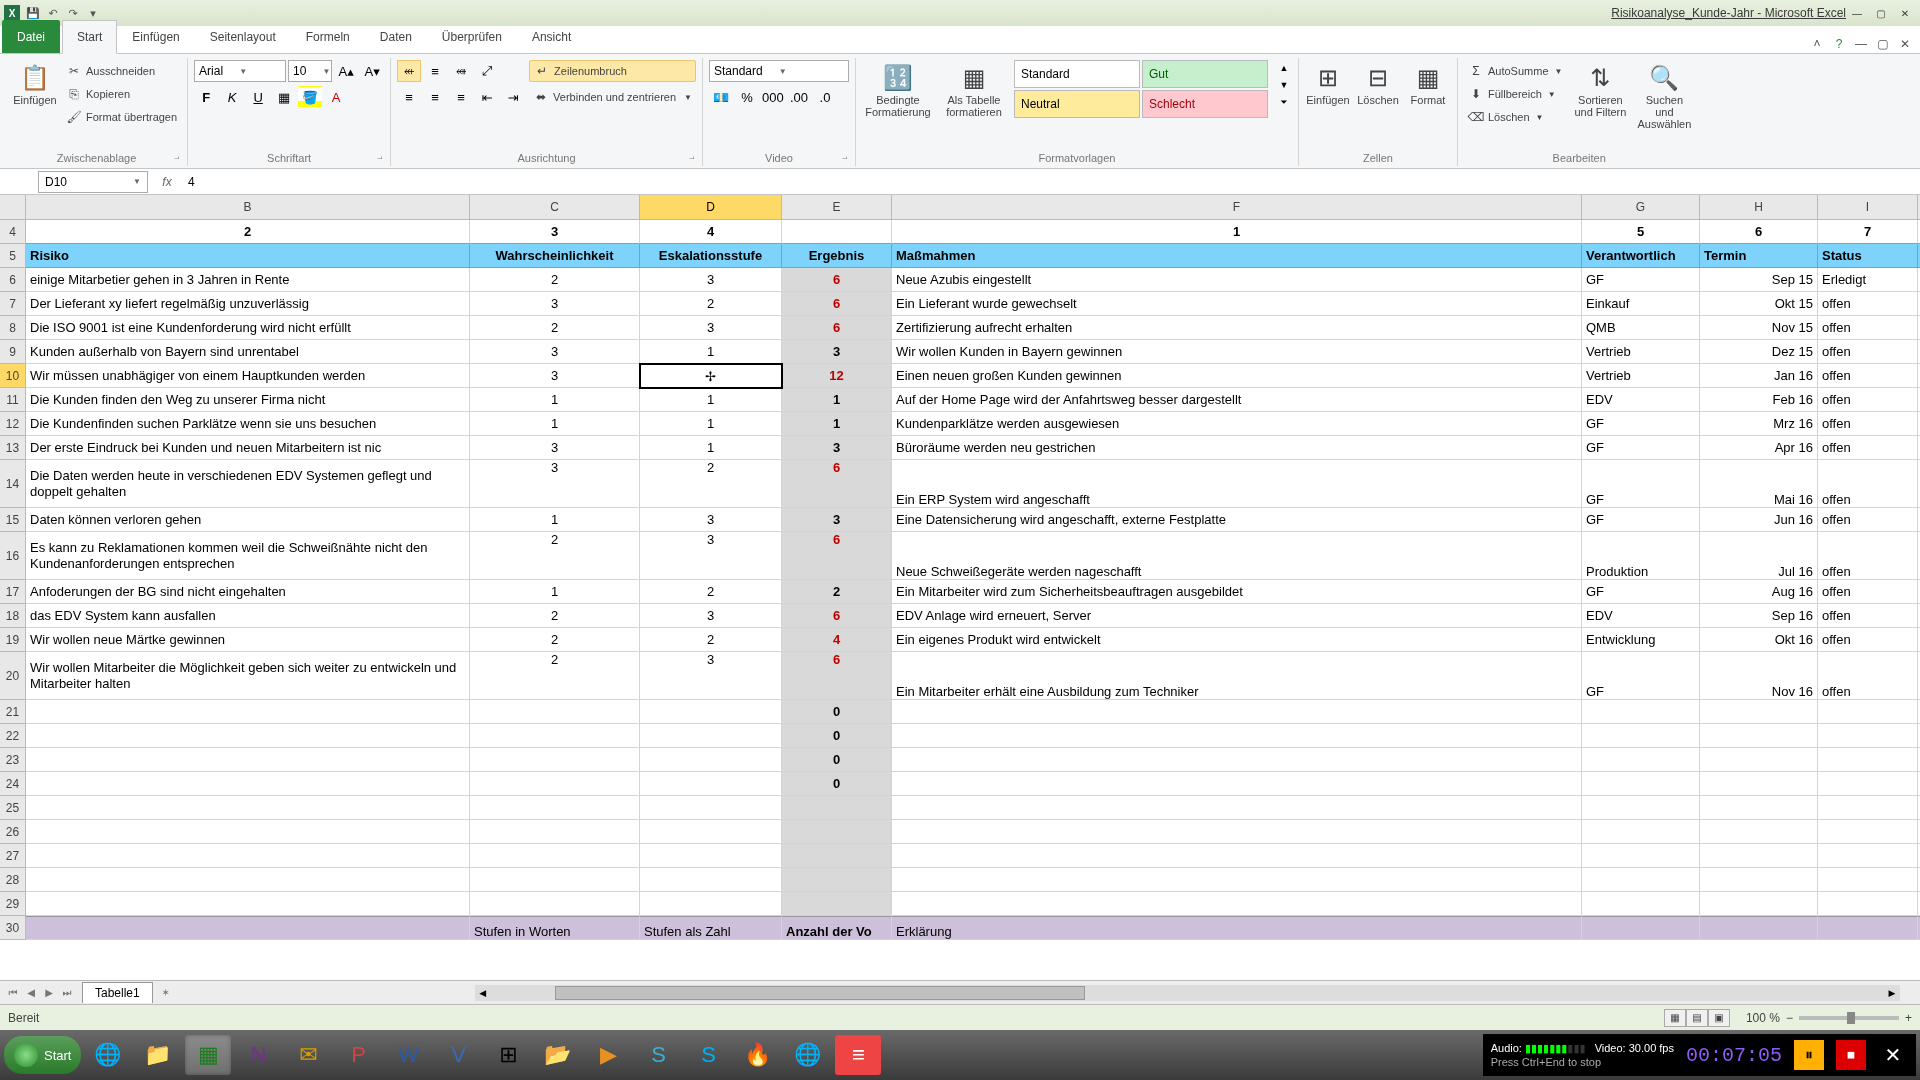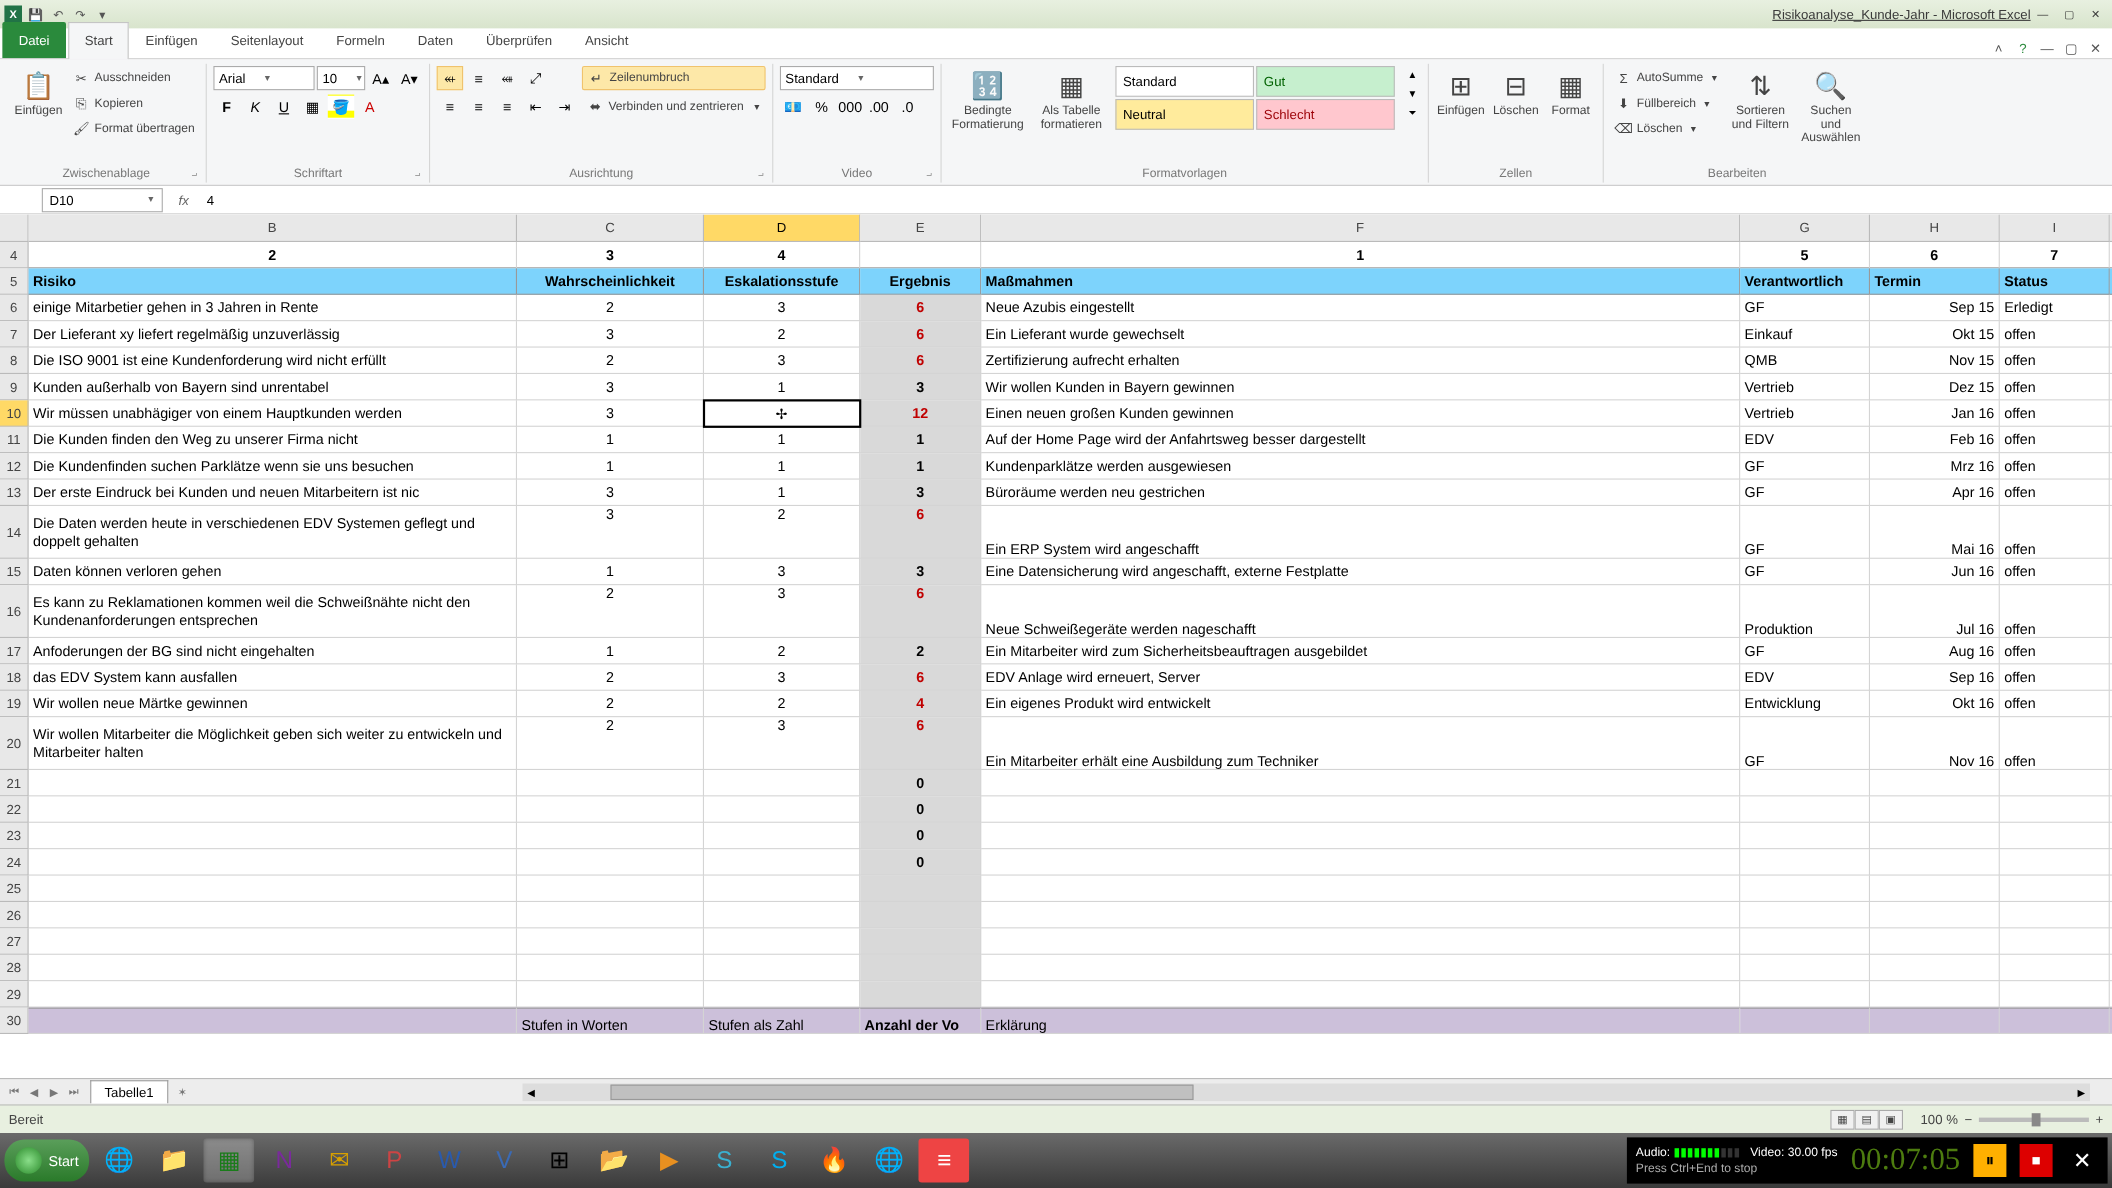--- a/index.html
+++ b/index.html
@@ -97,21 +97,21 @@
 .zoom-slider::after { content: ''; position: absolute; left: 48px; top: -4px; width: 8px; height: 12px; background: #888; }
 .view-btns { display: flex; gap: 0; margin-right: 10px; }
 .view-btn { width: 22px; height: 18px; border: 1px solid #aaa; background: #f0f0f0; font-size: 10px; display: flex; align-items: center; justify-content: center; cursor: pointer; }
 
 .taskbar2 { position: absolute; bottom: 0; left: 0; right: 0; height: 50px; background: linear-gradient(#6a6a6a, #3a3a3a); display: flex; align-items: center; padding: 0 4px; gap: 4px; z-index: 50; }
 .start-btn { height: 38px; padding: 0 10px; background: linear-gradient(#5a9e5a, #2a7a2a); border-radius: 18px; color: #fff; font-size: 13px; display: flex; align-items: center; gap: 6px; cursor: pointer; }
 .start-orb { width: 24px; height: 24px; border-radius: 50%; background: radial-gradient(#8ade8a, #2a8a2a); }
 .task-icon { width: 46px; height: 40px; display: flex; align-items: center; justify-content: center; font-size: 22px; cursor: pointer; border-radius: 3px; }
 .task-icon.active { background: rgba(255,255,255,.25); box-shadow: inset 0 0 4px rgba(0,0,0,.3); }
 .recorder { margin-left: auto; background: #000; color: #fff; height: 42px; display: flex; align-items: center; padding: 0 8px; gap: 12px; font-size: 12px; }
-.rec-time { font-size: 28px; font-family: Liberation Serif, serif; color: #4d7c0f; }
+.rec-time { font-size: 20px; font-family: Liberation Mono, monospace; color: #8b5cf6; }
 .rec-btn { width: 30px; height: 30px; display: flex; align-items: center; justify-content: center; font-size: 16px; cursor: pointer; }
 .rec-pause { background: #ffb000; color: #000; }
 .rec-stop { background: #d00; color: #fff; }
 .rec-close { color: #fff; font-size: 20px; }
 
 
 .app-area { position: absolute; top: 0; left: 0; right: 0; bottom: 50px; }
 </style>
 </head>
 <body>

